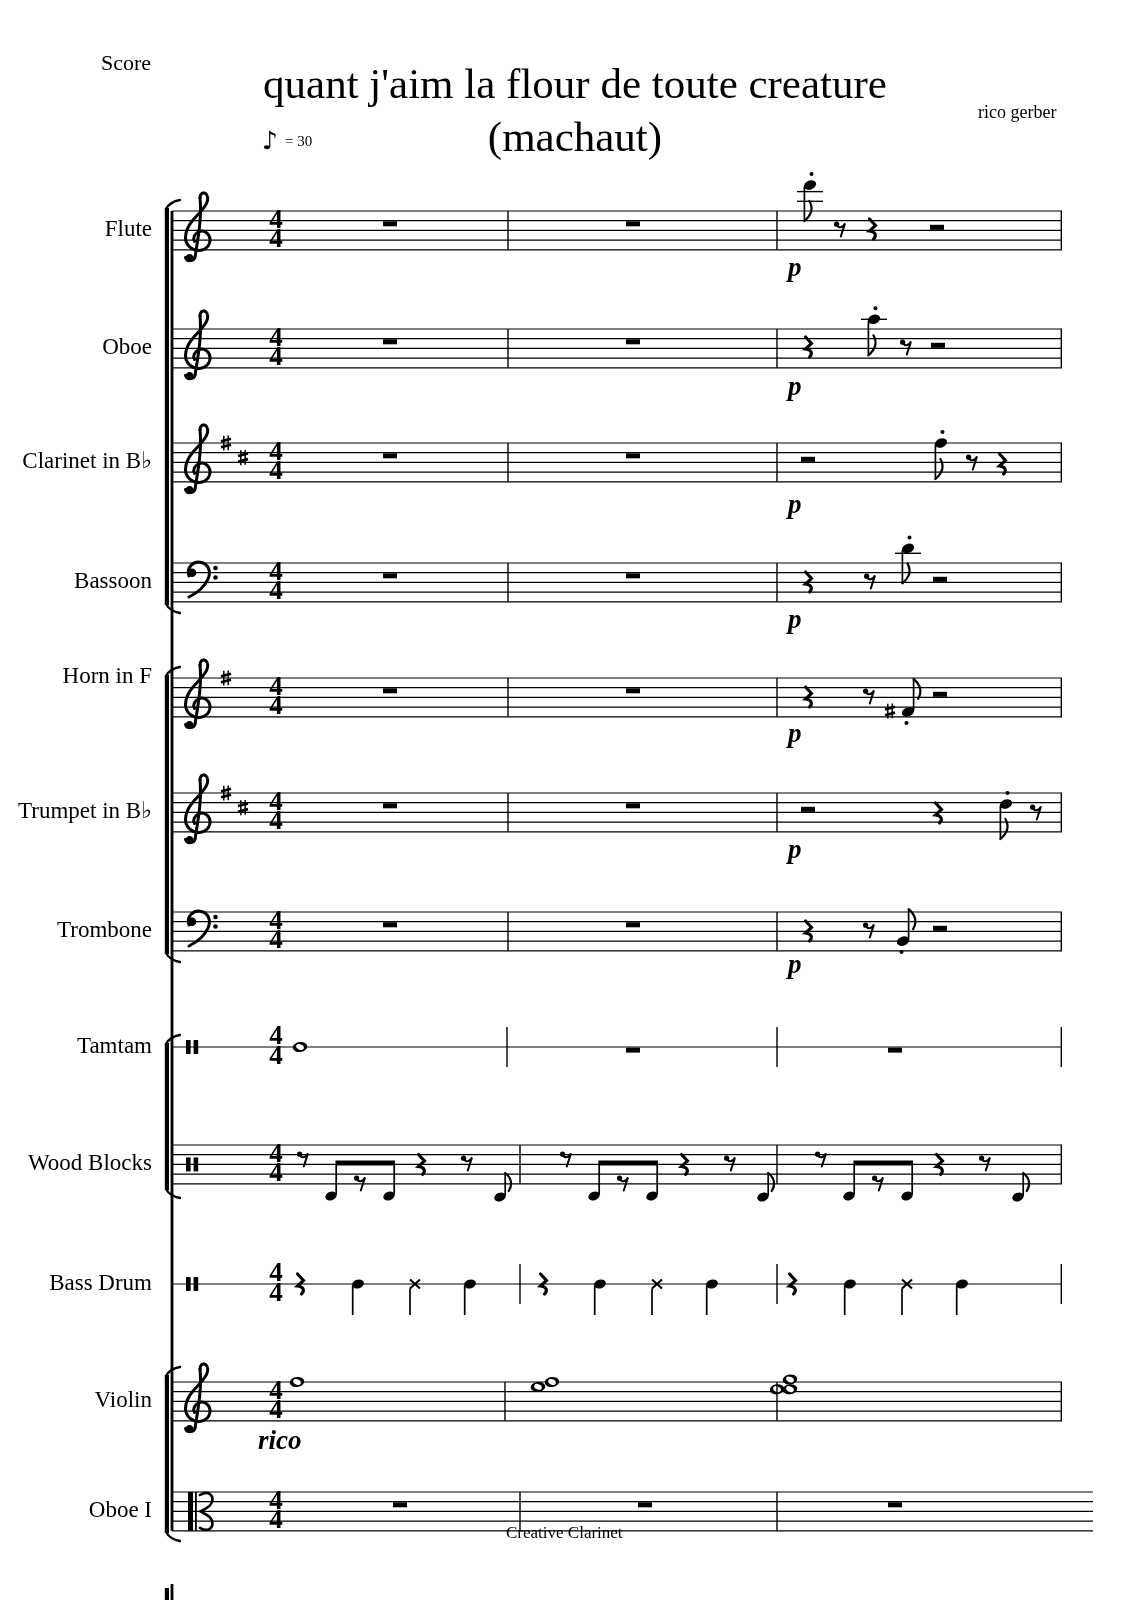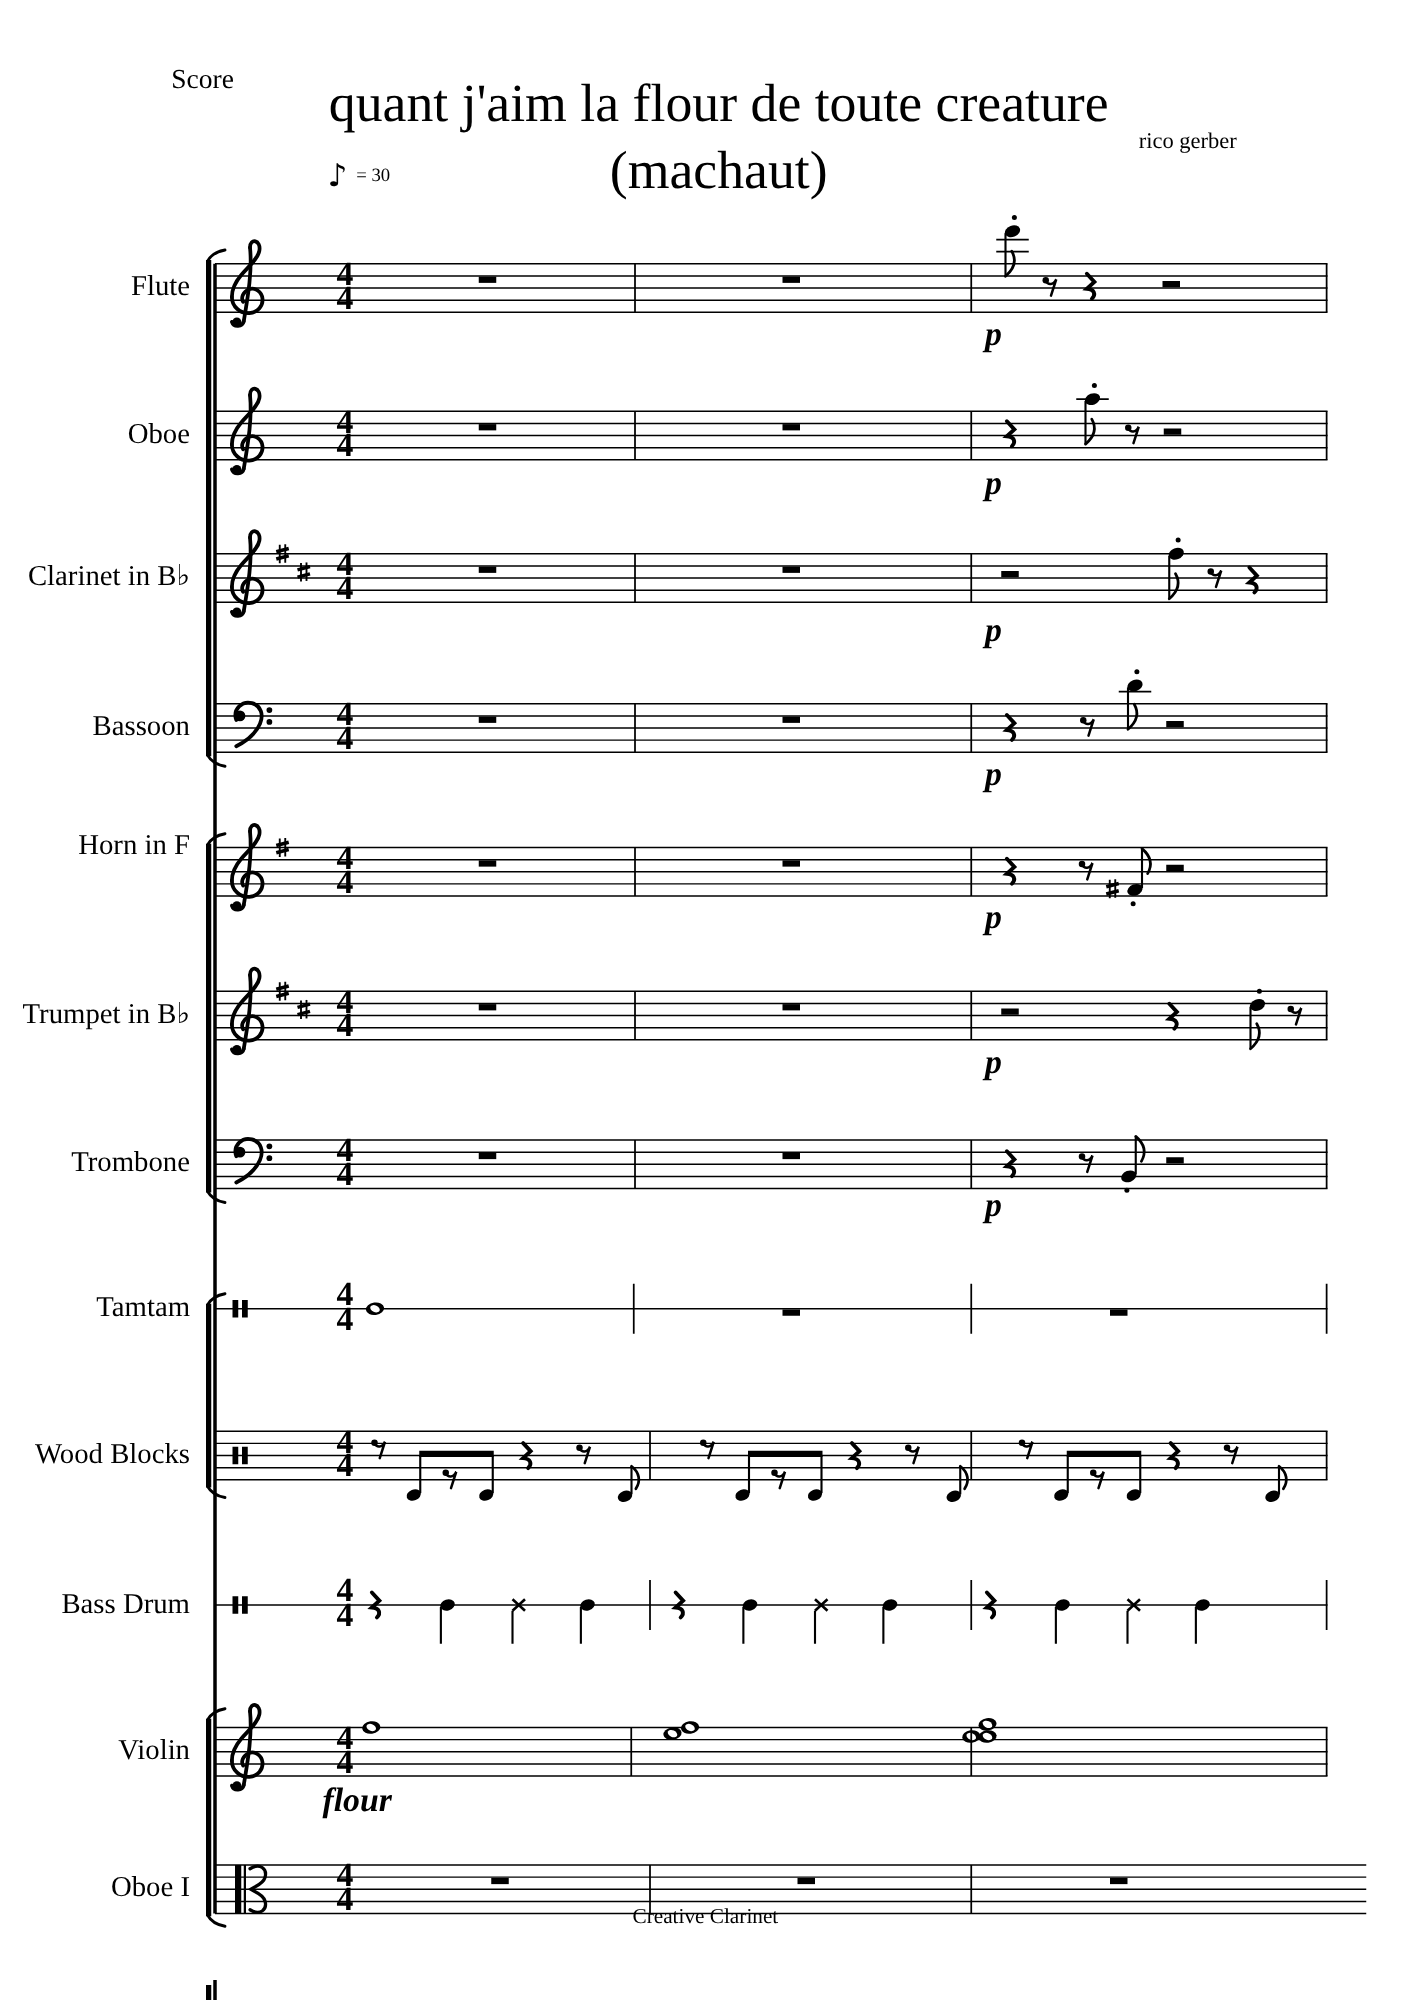--- a/index.html
+++ b/index.html
@@ -1,19 +1,19 @@
 <!DOCTYPE html>
 <html><head>
 <meta charset="utf-8">
 <style>
   html,body{margin:0;padding:0;background:#fff;}
   .page{position:relative;width:1131px;height:1600px;background:#ffffff;
         font-family:"Liberation Serif",serif;color:#000;overflow:hidden;}
   .abs{position:absolute;line-height:1;white-space:nowrap;}
-  .score-label{font-size:22px;margin-left:36px;}
+  .score-label{font-size:22px;}
   .title{left:10px;top:62px;width:1130px;text-align:center;font-size:43px;}
   .subtitle{left:10px;top:115px;width:1130px;text-align:center;font-size:43px;}
   .composer{font-size:18px;}
   .tempo{left:262px;top:128px;display:flex;align-items:flex-end;gap:7px;}
   .tempo .glyph{font-family:"DejaVu Sans",sans-serif;font-size:25px;line-height:1;}
   .tempo .val{font-size:15px;line-height:1;padding-bottom:4px;}
   .lbl{font-size:23px;right:979px;text-align:right;}
   .ts{font-size:27px;font-weight:bold;left:260px;width:32px;text-align:center;}
   .dyn{font-style:italic;font-weight:bold;font-size:27px;}
   .footer{font-size:17px;}
@@ -23,21 +23,21 @@
 <body>
 
 <div class="page">
 
   <div class="abs score-label" style="left:101px;top:52px">Score</div>
 
   <div class="abs title">quant j'aim la flour de toute creature</div>
 
   <div class="abs subtitle">(machaut)</div>
 
-  <div class="abs composer" style="left:911px;top:103px">rico gerber</div>
+  <div class="abs composer" style="left:978px;top:103px">rico gerber</div>
 
   <div class="abs tempo">
     <span class="glyph">♪</span>
     <span class="val">= 30</span>
   </div>
 
   <svg id="notation" width="1131" height="1600" viewBox="0 0 1131 1600">
       <g>
         <line x1="172" y1="211" x2="172" y2="1530.8" stroke="#000" stroke-width="2.8"></line>
       </g>
@@ -652,14 +652,14 @@
     <div class="abs ts" style="top:1395.9px">4</div>
     <div class="abs ts" style="top:1486.5px">4</div>
     <div class="abs ts" style="top:1505.9px">4</div>
     <div class="abs dyn" style="left:788px;top:254px">p</div>
     <div class="abs dyn" style="left:788px;top:373px">p</div>
     <div class="abs dyn" style="left:788px;top:491px">p</div>
     <div class="abs dyn" style="left:788px;top:606px">p</div>
     <div class="abs dyn" style="left:788px;top:720px">p</div>
     <div class="abs dyn" style="left:788px;top:836px">p</div>
     <div class="abs dyn" style="left:788px;top:951px">p</div>
-    <div class="abs dyn" style="left:258px;top:1427px">flour</div>
+    <div class="abs dyn" style="left:258px;top:1427px">rico</div>
   </div>
 
 </body></html>

